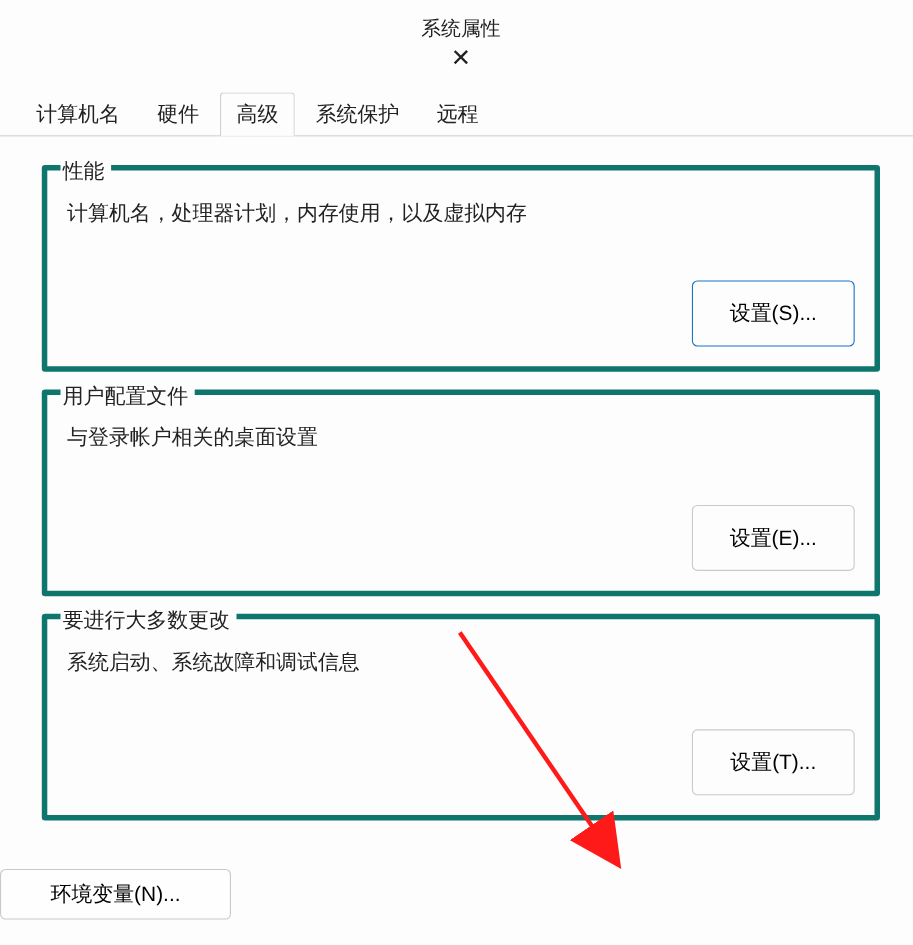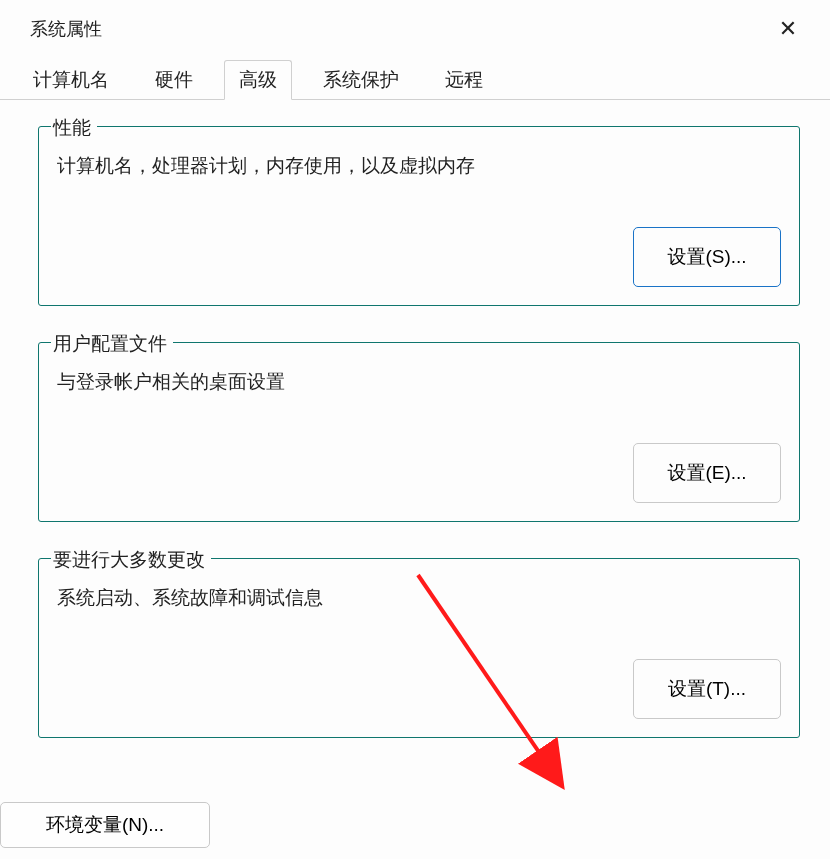--- a/index.html
+++ b/index.html
@@ -10,34 +10,35 @@
     font-family: "Microsoft YaHei", "Segoe UI", sans-serif;
     font-size: 18px;
     color: #222;
     overflow: hidden;
   }
   .titlebar {
     display: flex;
     align-items: center;
     justify-content: space-between;
     padding: 14px 22px 10px 30px;
+    flex-direction: column;
   }
   .title { font-size: 18px; }
   .close-btn {
     width: 40px; height: 30px;
     display: flex; align-items: center; justify-content: center;
     font-size: 22px; font-weight: 300;
     cursor: pointer;
   }
   .tabs {
     display: flex;
     align-items: flex-end;
     border-bottom: 1px solid #d0d0d0;
     padding: 6px 18px 0 18px;
-    gap: 16px;
+    gap: 4px;
     font-size: 19px;
   }
   .tab {
     padding: 6px 14px 6px 14px;
     cursor: pointer;
     color: #222;
     position: relative;
     border: 1px solid transparent;
     border-bottom: none;
   }
@@ -50,24 +51,24 @@
     border-top-right-radius: 3px;
   }
   .content {
     padding: 26px 30px 10px 38px;
   }
   .intro {
     margin-bottom: 20px;
     font-size: 19px;
   }
   .group {
-    border: 1px solid #0f766e;
+    border: 5px solid #0f766e;
     border-radius: 3px;
     padding: 4px 18px 18px 18px;
-    margin-bottom: 36px;
+    margin-bottom: 16px;
     position: relative;
   }
   .group-legend {
     position: relative;
     top: -16px;
     background: #fdfdfd;
     display: inline-block;
     padding: 0 6px 0 2px;
     font-size: 19px;
     margin-left: -6px;

